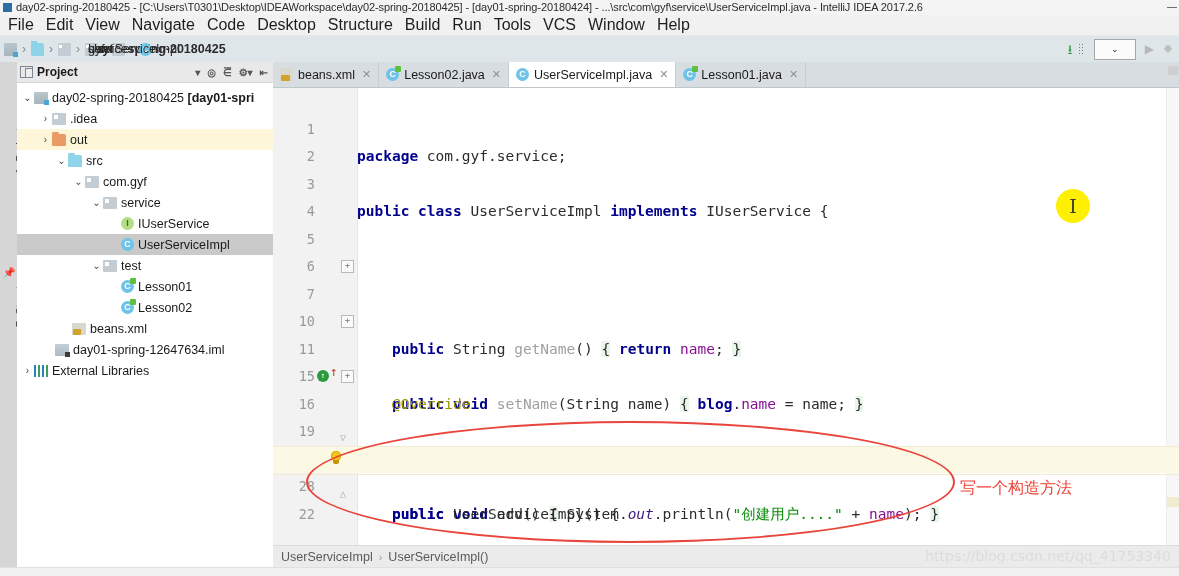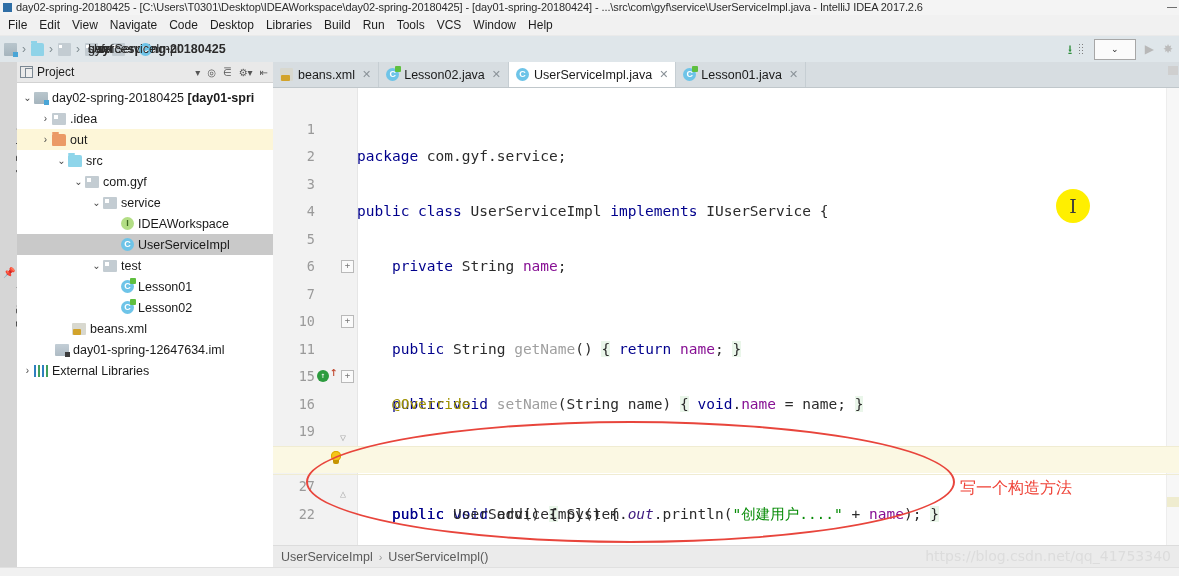--- a/index.html
+++ b/index.html
@@ -27,21 +27,21 @@
   .titlebar .wbtns{position:absolute;right:2px;top:0;display:flex;gap:8px;}
   .titlebar .wbtn{font-size:10px;color:#444;line-height:14px;}
 
   
   .menubar{
     position:absolute;left:0;top:15px;width:1179px;height:20px;
     background:#f1f1f1;display:flex;align-items:center;padding-left:2px;
     border-bottom:1px solid #eaeaea;
   }
   .menu-item{
-    font-size:12px;color:#1e1e1e;padding:1px 6px;line-height:16px;white-space:nowrap;
+    font-size:16px;color:#1e1e1e;padding:1px 6px;line-height:16px;white-space:nowrap;
   }
 
   
   .navbar{
     position:absolute;left:0;top:36px;width:1179px;height:26px;
     background:#dfe6ea;border-bottom:1px solid #c8d0d4;
     display:flex;align-items:center;
   }
   .crumbs{display:flex;align-items:center;padding-left:4px;}
   .crumb{display:flex;align-items:center;font-size:12.5px;color:#1d1d1d;white-space:nowrap;}
@@ -85,21 +85,21 @@
   .vlabel.structure{top:265px;left:14px;}
   .pin-ic{position:absolute;left:3px;top:205px;width:11px;height:11px;color:#c1462c;font-size:10px;}
 
   
   .projectpanel{
     position:absolute;left:17px;top:62px;width:256px;height:514px;
     background:#ffffff;border-right:1px solid #c4c4c4;
   }
   .pp-header{
     height:20px;background:#e9e9e9;border-bottom:1px solid #d2d2d2;
-    display:flex;align-items:center;padding:0 3px;
+    display:flex;align-items:center;padding:0 3px;font-weight:bold;
   }
   .pp-header .pp-ico{width:13px;height:12px;margin-right:4px;position:relative;}
   .pp-header .pp-ico:before{content:"";position:absolute;left:0;top:0;width:11px;height:10px;border:1px solid #7b8893;}
   .pp-header .pp-ico:after{content:"";position:absolute;left:5px;top:2px;width:6px;height:8px;border:1px solid #7b8893;background:#eee;}
   .pp-title{font-size:12px;color:#1c1c1c;}
   .pp-tools{margin-left:auto;display:flex;align-items:center;gap:7px;padding-right:2px;}
   .pp-t{font-size:10px;color:#555;}
   .tree{padding-top:4px;font-size:12.5px;color:#1a1a1a;}
   .row{height:21px;display:flex;align-items:center;white-space:nowrap;padding-left:4px;}
   .row.sel-yellow{background:#fdf6d8;}
@@ -146,21 +146,21 @@
   .codelines{position:absolute;left:0;top:0;width:906px;height:463px;
              font-family:"DejaVu Sans Mono","Liberation Mono",monospace;font-size:14.5px;}
   .cline{position:relative;height:27.5px;line-height:27.5px;white-space:pre;}
   .cline.hl{background:#fbf8e3;}
   .cline.hl:after{content:"";position:absolute;left:0;top:0;width:906px;height:27.5px;border-top:1px solid #f0ecd2;border-bottom:1px solid #f0ecd2;pointer-events:none;}
   .lnum{position:absolute;left:0;width:42px;text-align:right;color:#9a9a9a;
         font-family:"DejaVu Sans Mono",monospace;font-size:13.5px;}
   .fold-pm{position:absolute;left:68px;top:7px;width:11px;height:11px;border:1px solid #b9b9b9;
            color:#777;font-size:9px;line-height:9px;text-align:center;background:#fafafa;}
   .ctext{position:absolute;left:84px;color:#2b2b2b;}
-  .kw{color:#00008c;font-weight:normal;}
+  .kw{color:#00008c;font-weight:bold;}
   .ann{color:#9e9100;}
   .str{color:#068b06;}
   .fld{color:#871094;}
   .mth{color:#9f9f9f;}
   .sta{color:#3f1b7f;font-style:italic;}
   .brc{background:#eaf6ea;}
   .gmark{position:absolute;width:13px;height:13px;}
   .ovr-ic{left:44px;top:7px;width:12px;height:12px;border-radius:50%;background:#2c9b3e;
           color:#fff;font-size:8px;line-height:12px;text-align:center;}
   .ovr-arrow{position:absolute;left:57px;top:2px;color:#c1462c;font-size:13px;line-height:13px;}
@@ -214,21 +214,21 @@
     </div>
   </div>
 
   <div class="menubar">
     <span class="menu-item">File</span>
     <span class="menu-item">Edit</span>
     <span class="menu-item">View</span>
     <span class="menu-item">Navigate</span>
     <span class="menu-item">Code</span>
     <span class="menu-item">Desktop</span>
-    <span class="menu-item">Libraries</span>
+    <span class="menu-item">Structure</span>
     <span class="menu-item">Build</span>
     <span class="menu-item">Run</span>
     <span class="menu-item">Tools</span>
     <span class="menu-item">VCS</span>
     <span class="menu-item">Window</span>
     <span class="menu-item">Help</span>
   </div>
 
   <div class="navbar">
     <div class="crumbs">
@@ -326,21 +326,21 @@
       </div>
 
       <div class="row" style="padding-left:73px">
         <span class="tw">⌄</span>
         <span class="fold grey"></span>
         <span class="lbl">service</span>
       </div>
 
       <div class="row" style="padding-left:104px">
         <span class="ifc">I</span>
-        <span class="lbl">IDEAWorkspace</span>
+        <span class="lbl">IUserService</span>
       </div>
 
       <div class="row sel-grey" style="padding-left:104px">
         <span class="cls">C</span>
         <span class="lbl">UserServiceImpl</span>
       </div>
 
       <div class="row" style="padding-left:73px">
         <span class="tw">⌄</span>
         <span class="fold grey"></span>
@@ -422,41 +422,40 @@
           <span class="lnum">3</span>
           <span class="ctext"><span class="kw">public class</span> UserServiceImpl <span class="kw">implements</span> IUserService {</span>
         </div>
 
         <div class="cline">
           <span class="lnum">4</span>
         </div>
 
         <div class="cline">
           <span class="lnum">5</span>
-          <span class="ctext">    <span class="kw">private</span> String <span class="fld">name</span>;</span>
         </div>
 
         <div class="cline">
           <span class="lnum">6</span>
         </div>
 
         <div class="cline">
           <span class="lnum">7</span>
           <span class="fold-pm">+</span>
           <span class="ctext">    <span class="kw">public</span> String <span class="mth">getName</span>() <span class="brc">{</span> <span class="kw">return</span> <span class="fld">name</span>; <span class="brc">}</span></span>
         </div>
 
         <div class="cline">
           <span class="lnum">10</span>
         </div>
 
         <div class="cline">
           <span class="lnum">11</span>
           <span class="fold-pm">+</span>
-          <span class="ctext">    <span class="kw">public void</span> <span class="mth">setName</span>(String name) <span class="brc">{</span> <span class="kw">void</span>.<span class="fld">name</span> = name; <span class="brc">}</span></span>
+          <span class="ctext">    <span class="kw">public void</span> <span class="mth">setName</span>(String name) <span class="brc">{</span> <span class="kw">blog</span>.<span class="fld">name</span> = name; <span class="brc">}</span></span>
         </div>
 
 
         <div class="cline">
           <span class="lnum">15</span>
           <span class="ctext">    <span class="ann">@Override</span></span>
         </div>
 
         <div class="cline">
           <span class="lnum">16</span>
@@ -470,21 +469,21 @@
           <span class="lnum">19</span>
         </div>
 
         <div class="cline">
           <span class="lnum">20</span>
           <span class="fold-arrow" style="top:6px">▽</span>
           <span class="ctext">    <span class="kw">public</span> UserServiceImpl() {</span>
         </div>
 
         <div class="cline hl">
-          <span class="lnum">27</span>
+          <span class="lnum">28</span>
           <span class="bulb"></span>
           
         </div>
 
         <div class="cline">
           <span class="lnum">22</span>
           <span class="fold-arrow" style="top:7px">△</span>
           
         </div>
 

